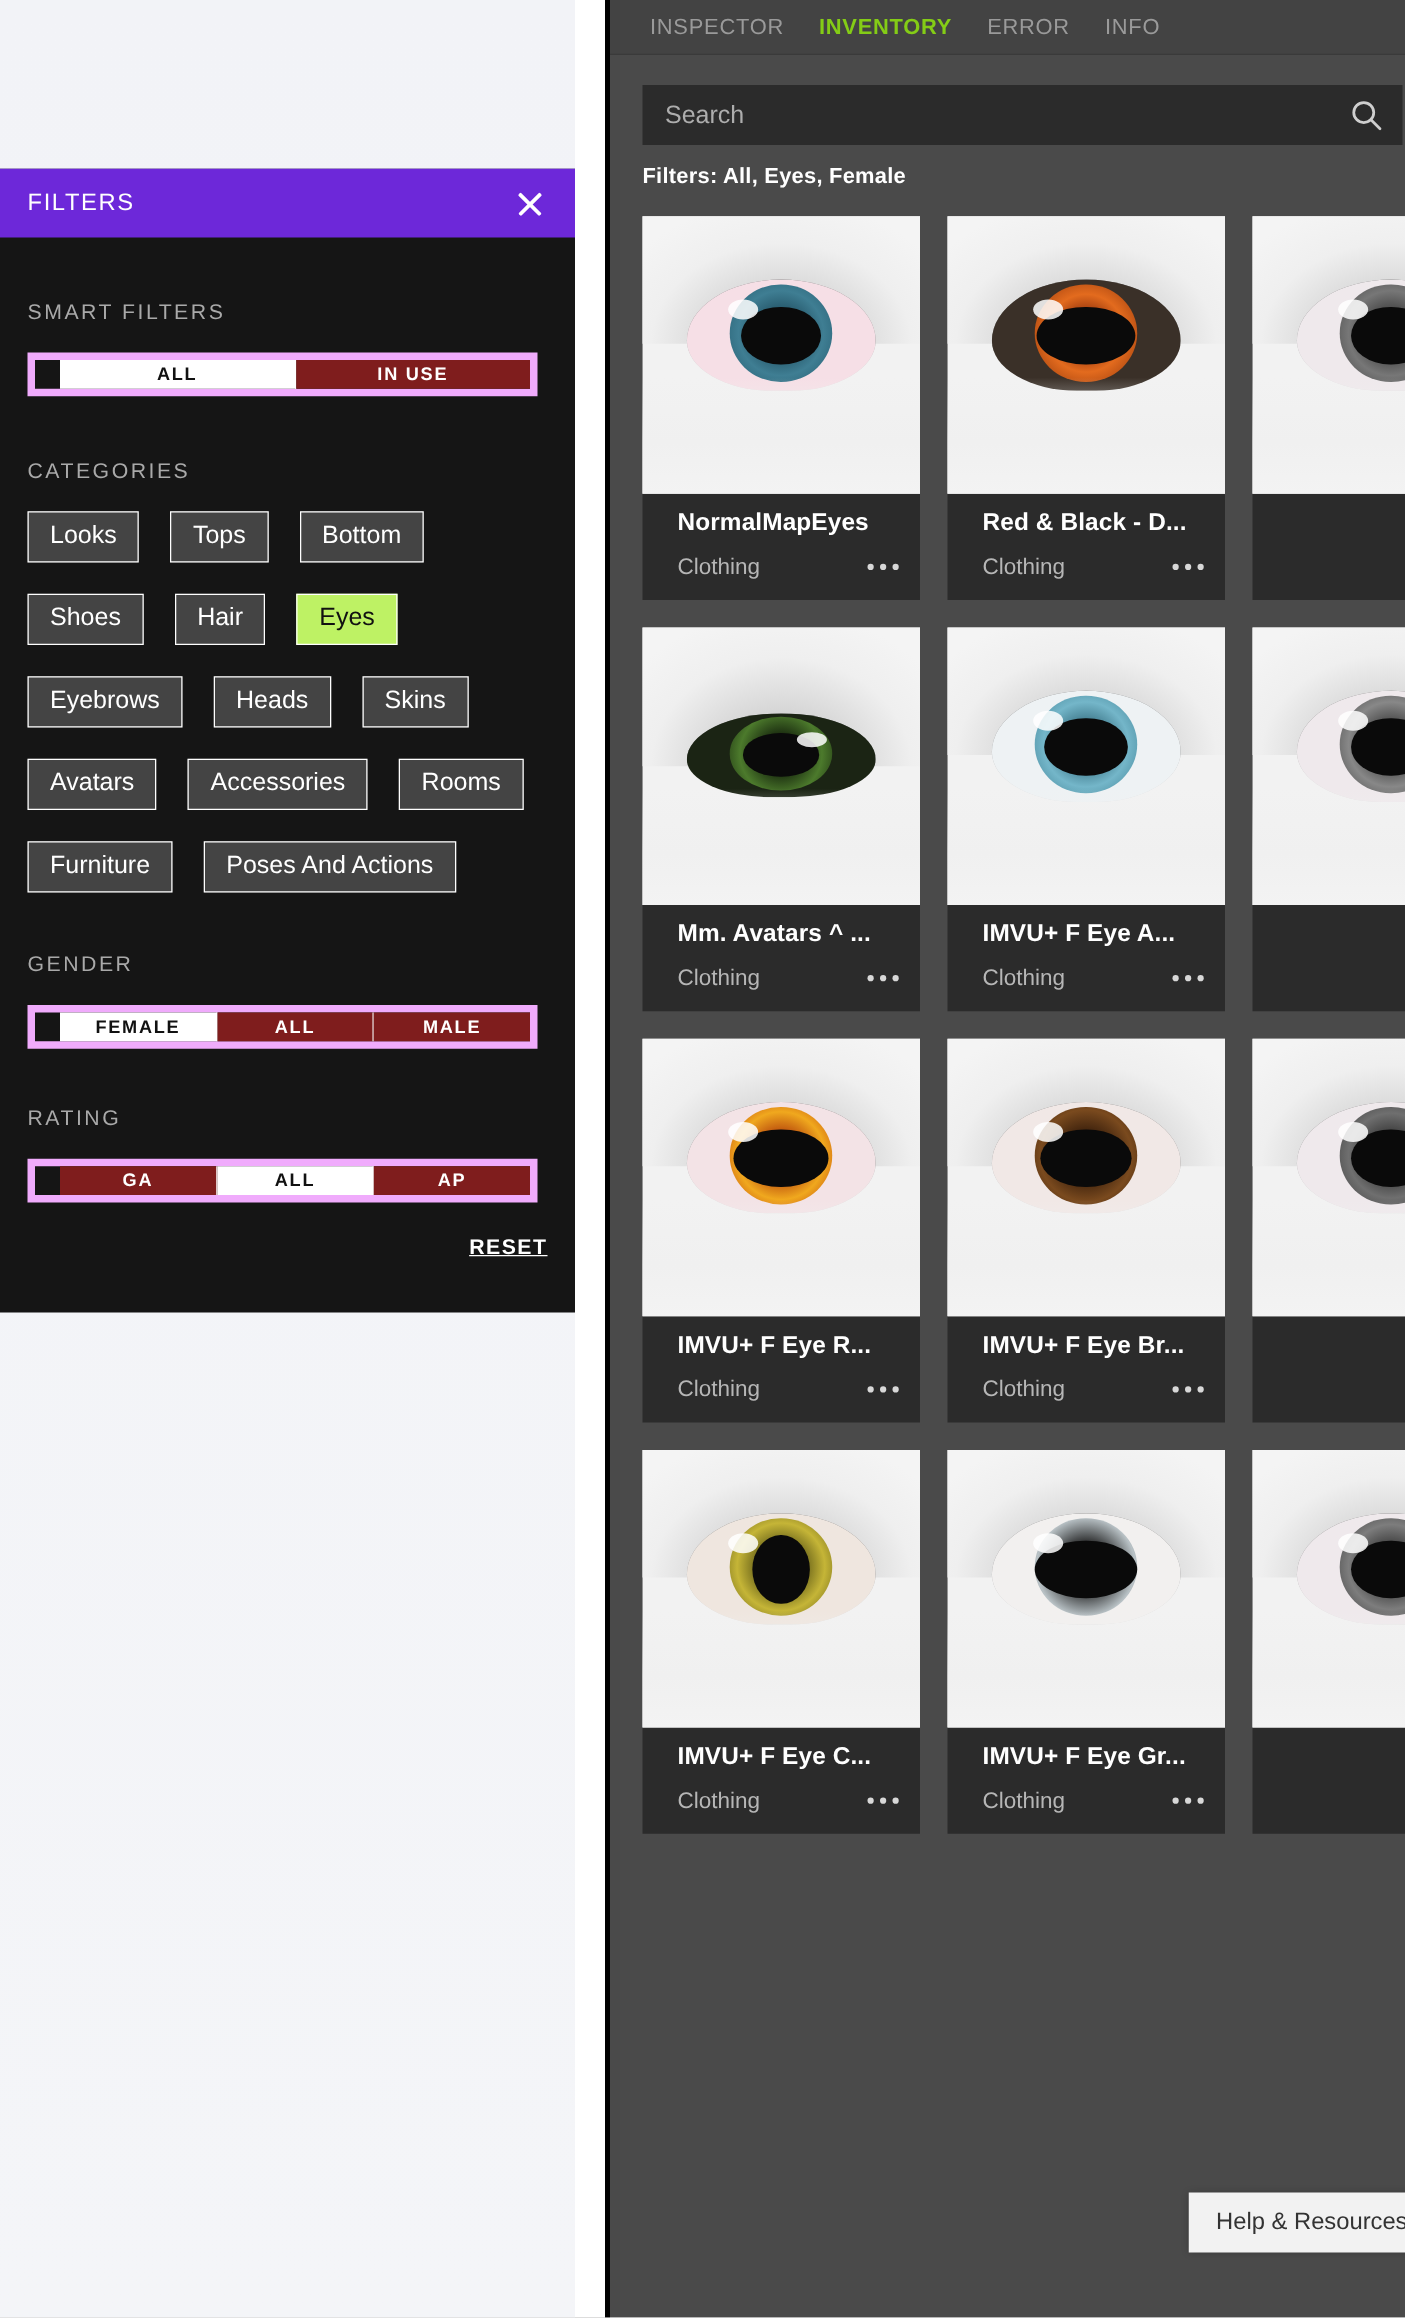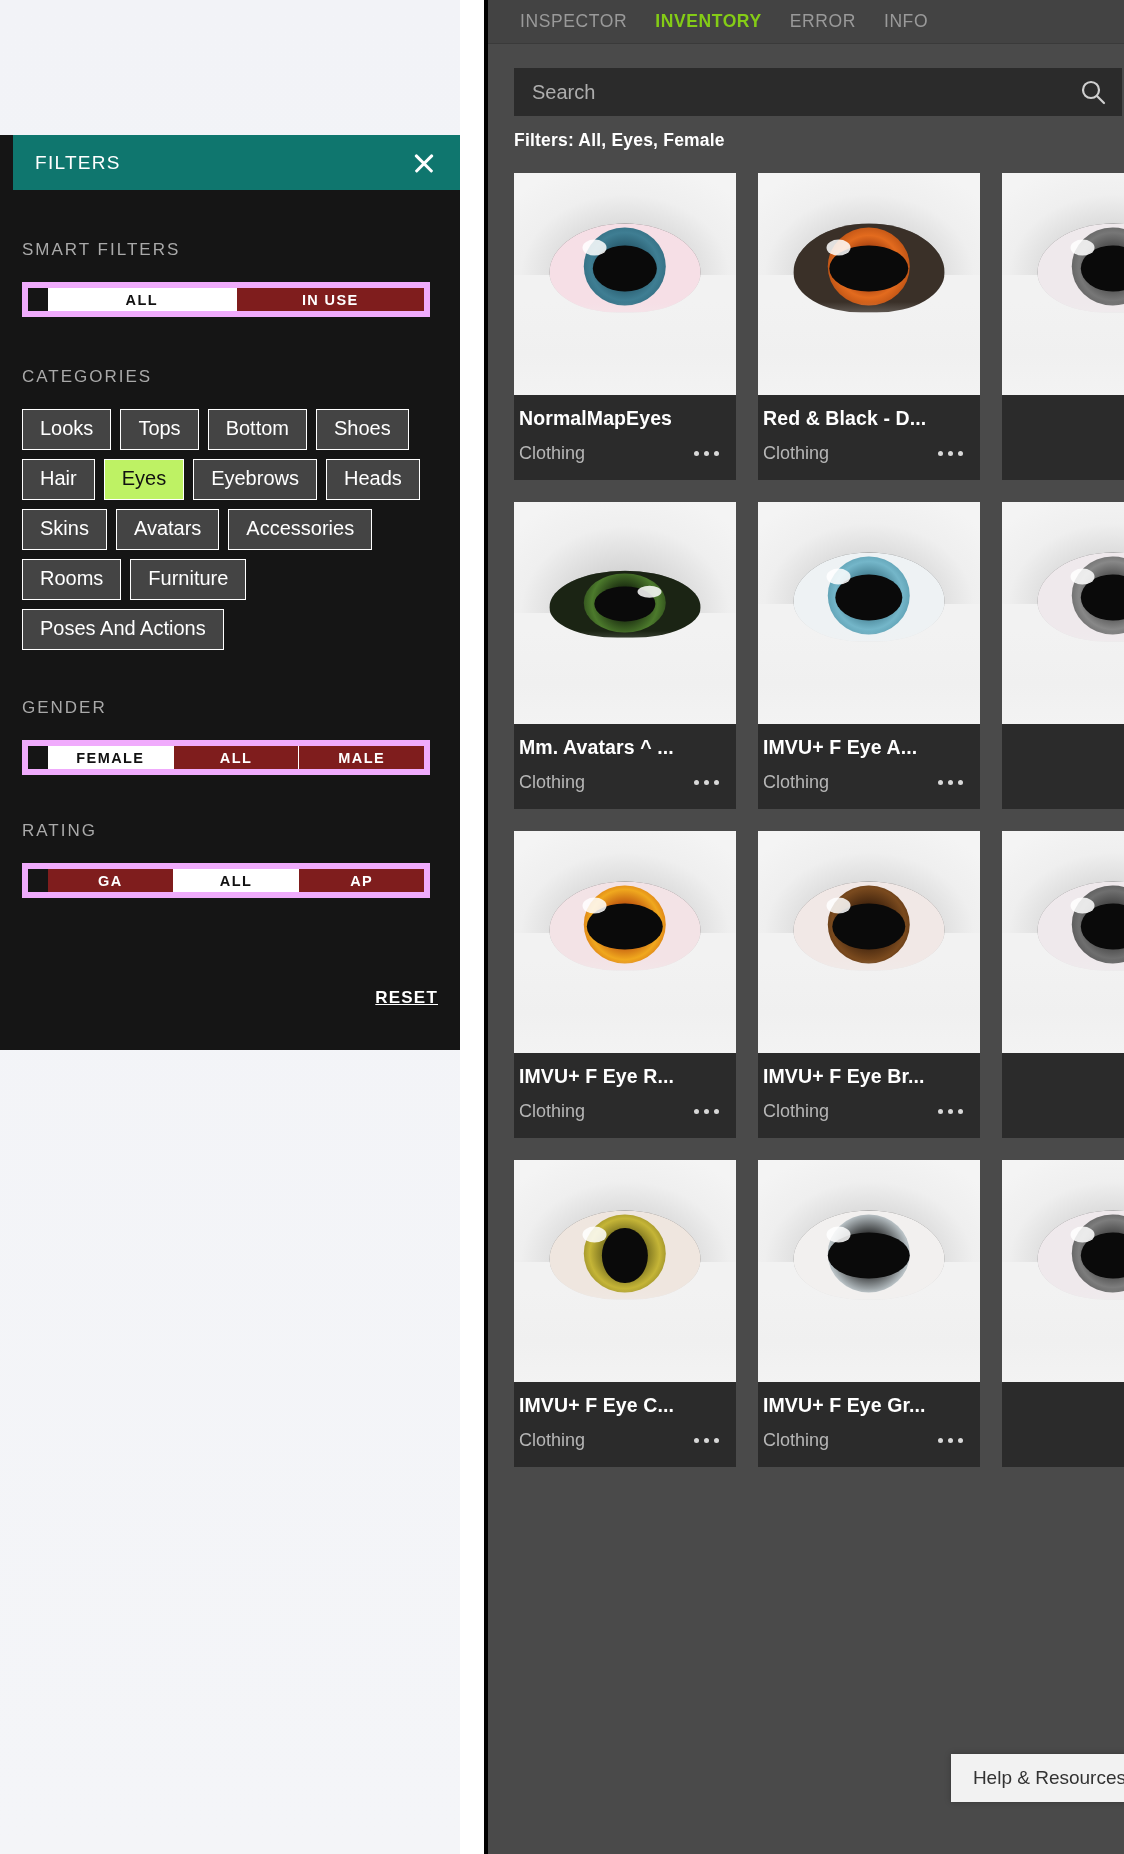--- a/index.html
+++ b/index.html
@@ -14,22 +14,22 @@
   
   #left-col {
     position: absolute; left: 0; top: 0; width: 460px; height: 1854px;
     background: linear-gradient(180deg,#f2f3f7 0%, #f4f5f8 100%);
   }
   #filters-panel {
     position: absolute; left: 0; top: 135px; width: 460px; height: 915px;
     background: #151515;
   }
   #filters-header {
-    position: relative; height: 55px; background: #0f766e;
-    display: flex; align-items: center; padding: 0 22px; margin-left: 13px;
+    position: relative; height: 55px; background: #6d28d9;
+    display: flex; align-items: center; padding: 0 22px;
   }
   #filters-header .title {
     color: #ffffff; font-size: 19px; letter-spacing: 1.3px; font-weight: 400;
   }
   #close-btn {
     position: absolute; right: 22px; top: 50%; transform: translateY(-50%);
     width: 28px; height: 28px; cursor: pointer;
   }
   #close-btn:before, #close-btn:after {
     content:""; position:absolute; left:2px; top:13px; width:24px; height:2.6px;
@@ -51,21 +51,21 @@
   }
   .seg {
     flex: 1; display: flex; align-items: center; justify-content: center;
     font-size: 14.5px; letter-spacing: 1.4px; font-weight: 700;
     color: #ffffff; background: #7f1d1d; cursor: pointer;
     border-right: 1px solid #ffffff;
   }
   .seg:last-child { border-right: none; }
   .seg.active { background: #ffffff; color: #111111; }
 
-  .chips { display: flex; flex-wrap: wrap; gap: 9px; margin-top: 22px; width: 412px; }
+  .chips { display: flex; flex-wrap: wrap; gap: 25px; margin-top: 22px; width: 412px; }
   .chip {
     border: 1.6px solid #ffffff; background: #444444; color: #ffffff;
     font-size: 20px; padding: 7px 17px 9px 17px; line-height: 1.15;
     cursor: pointer; white-space: nowrap;
   }
   .chip.active { background: #bef264; color: #111111; }
 
   #reset-link {
     position: absolute; right: 22px; color: #ffffff; font-size: 17px;
     letter-spacing: 1.2px; font-weight: 700; text-decoration: underline;
@@ -107,21 +107,21 @@
 
   #grid {
     display: grid; grid-template-columns: 222px 222px 222px; gap: 22px;
     padding: 22px 0 0 26px;
   }
   .card { width: 222px; background: #2b2b2b; }
   .card-img {
     height: 222px; position: relative; overflow: hidden;
     background: #f2f2f2;
   }
-  .card-body { padding: 12px 15px 16px 5px; }
+  .card-body { padding: 12px 15px 16px 28px; }
   .card-title {
     color: #ffffff; font-size: 19.5px; font-weight: 700;
     white-space: nowrap; overflow: hidden; letter-spacing: 0.1px;
   }
   .card-meta {
     display: flex; align-items: center; justify-content: space-between;
     margin-top: 13px;
   }
   .card-cat { color: #b6b6b6; font-size: 18px; }
   .dots { display: flex; gap: 5px; cursor: pointer; padding: 4px 2px; }

